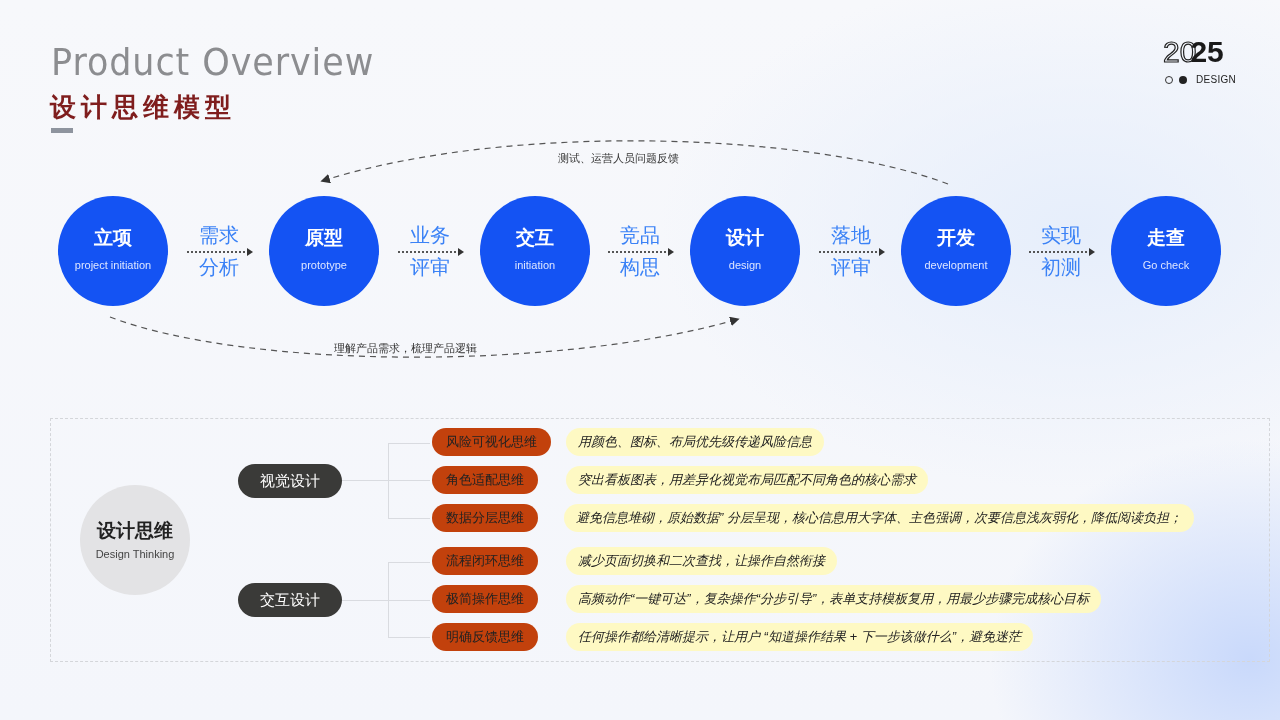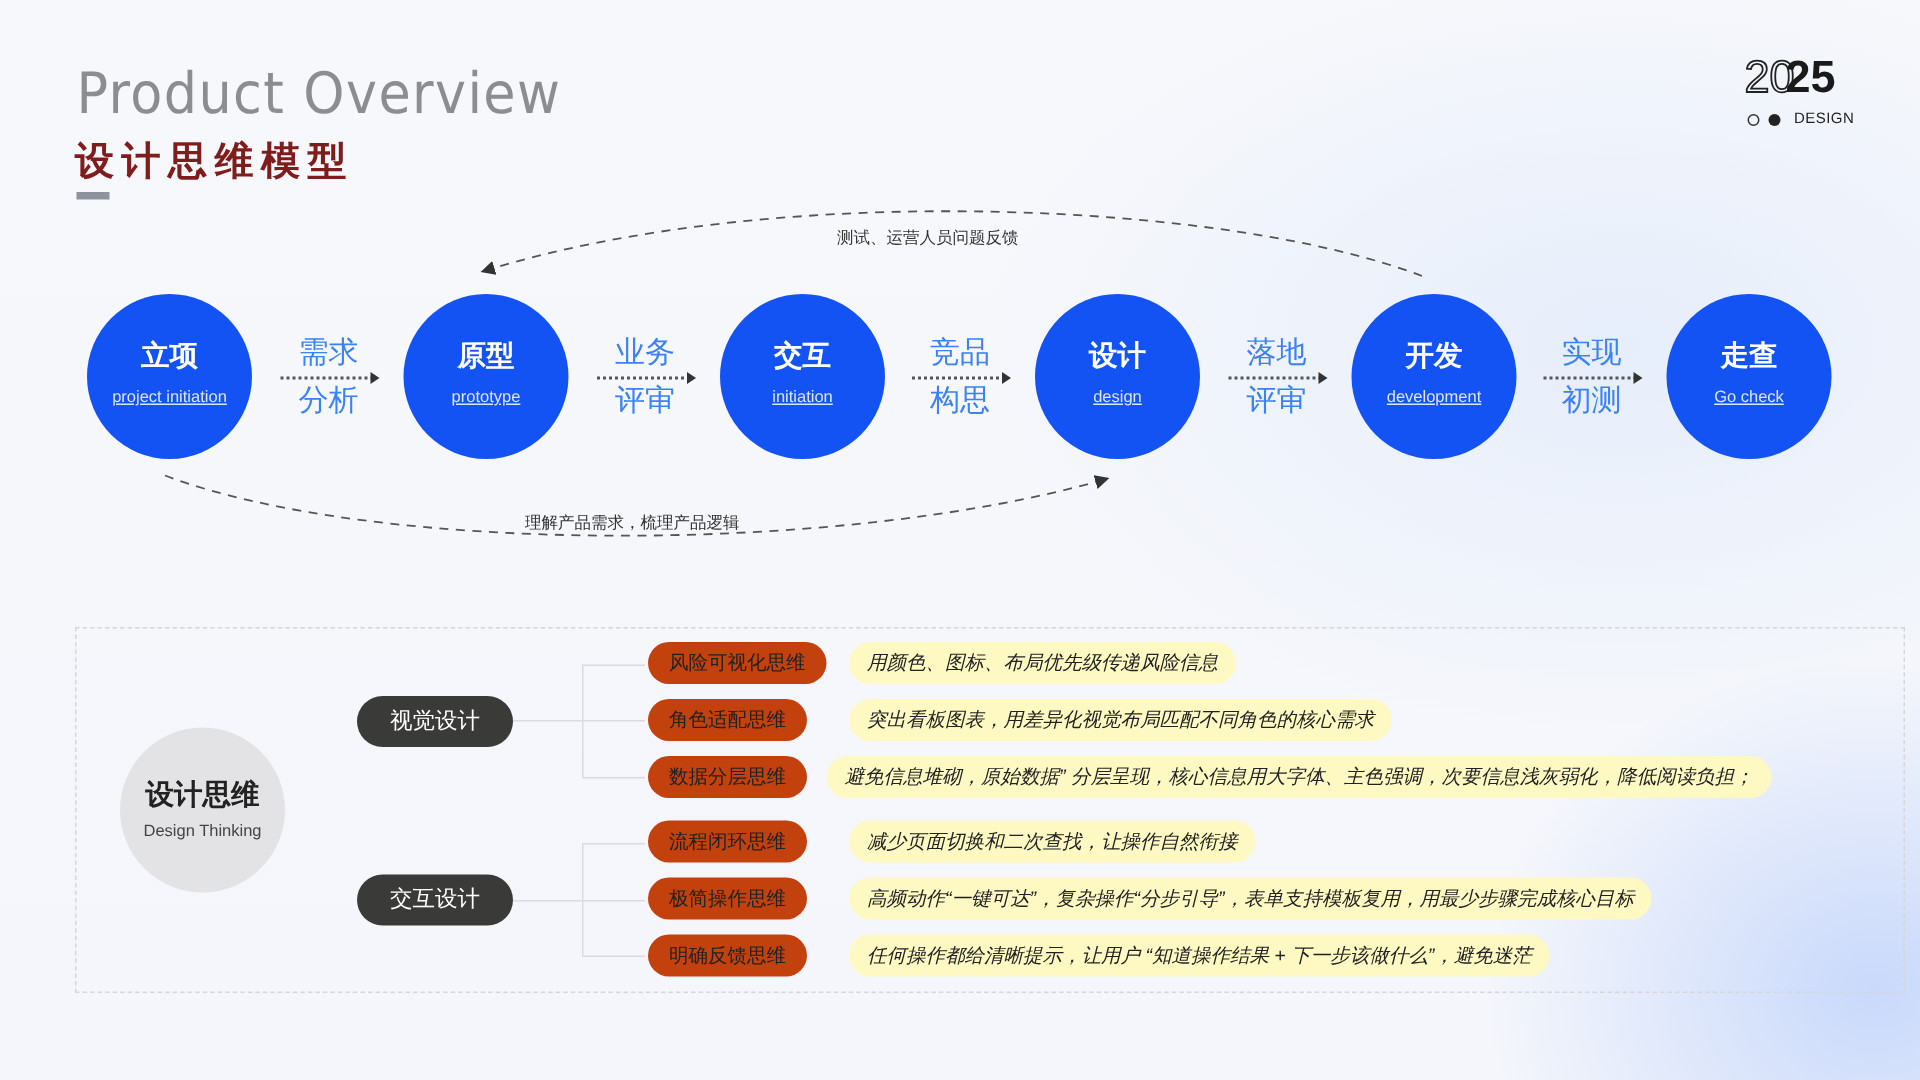--- a/index.html
+++ b/index.html
@@ -30,21 +30,21 @@
   .dot.f { background: #222; }
   .logo-text { font-size: 10px; color: #222; margin-left: 3px; letter-spacing: 0.3px; }
 
   
   .circle {
     position: absolute; width: 110px; height: 110px; border-radius: 50%;
     background: #1453f3; color: #fff; text-align: center;
     display: flex; flex-direction: column; align-items: center; justify-content: center;
   }
   .circle .cn { font-size: 19px; font-weight: bold; line-height: 24px; margin-top: -4px; }
-  .circle .en { font-size: 11px; color: #dde6ff; margin-top: 8px; line-height: 14px; text-decoration: underline; }
+  .circle .en { font-size: 11px; color: #dde6ff; margin-top: 8px; line-height: 14px; }
 
   .conn { position: absolute; width: 76px; text-align: center; font-size: 20px; color: #3b82f6; }
   .conn .top { display: block; line-height: 18px; }
   .conn .bot { display: block; line-height: 18px; margin-top: 14px; }
   .conn .line { position: absolute; left: 6px; top: 25px; width: 62px; height: 0; border-top: 2px dotted #555; }
   .conn .arrow { position: absolute; left: 66px; top: 22px; width: 0; height: 0; border-left: 6px solid #333; border-top: 4px solid transparent; border-bottom: 4px solid transparent; }
 
   .feedback-label { font-size: 11px; color: #333; }
 
   
@@ -82,21 +82,21 @@
 <svg class="abs" style="left:0;top:0;" width="1280" height="400">
   <defs>
     <marker id="ah" markerWidth="8" markerHeight="8" refX="4" refY="4" orient="auto">
       <path d="M0,0 L8,4 L0,8 z" fill="#333"></path>
     </marker>
   </defs>
   <path d="M948,184 C820,135 520,120 325,180" fill="none" stroke="#555" stroke-width="1.2" stroke-dasharray="6,5" marker-end="url(#ah)"></path>
   <path d="M110,317 C250,370 560,370 735,320" fill="none" stroke="#555" stroke-width="1.2" stroke-dasharray="6,5" marker-end="url(#ah)"></path>
 </svg>
 <div class="abs feedback-label" style="left:558px;top:151px;">测试、运营人员问题反馈</div>
-<div class="abs feedback-label" style="left:350px;top:341px;">理解产品需求，梳理产品逻辑</div>
+<div class="abs feedback-label" style="left:334px;top:341px;">理解产品需求，梳理产品逻辑</div>
 
 <div class="circle" style="left:58px;top:196px;">
   <span class="cn">立项</span>
   <span class="en">project initiation</span>
 </div>
 <div class="circle" style="left:269px;top:196px;">
   <span class="cn">原型</span>
   <span class="en">prototype</span>
 </div>
 <div class="circle" style="left:480px;top:196px;">
@@ -167,20 +167,20 @@
 <div class="tree-v" style="left:388px;top:562px;height:75px;"></div>
 <div class="tree-h" style="left:388px;top:562px;width:42px;"></div>
 <div class="tree-h" style="left:388px;top:600px;width:42px;"></div>
 <div class="tree-h" style="left:388px;top:637px;width:42px;"></div>
 
 <div class="pill-label" style="left:432px;top:428px;">风险可视化思维</div>
 <div class="pill-desc" style="left:566px;top:428px;">用颜色、图标、布局优先级传递风险信息</div>
 <div class="pill-label" style="left:432px;top:466px;">角色适配思维</div>
 <div class="pill-desc" style="left:566px;top:466px;">突出看板图表，用差异化视觉布局匹配不同角色的核心需求</div>
 <div class="pill-label" style="left:432px;top:504px;">数据分层思维</div>
-<div class="pill-desc" style="left:551px;top:504px;">避免信息堆砌，原始数据” 分层呈现，核心信息用大字体、主色强调，次要信息浅灰弱化，降低阅读负担；</div>
+<div class="pill-desc" style="left:564px;top:504px;">避免信息堆砌，原始数据” 分层呈现，核心信息用大字体、主色强调，次要信息浅灰弱化，降低阅读负担；</div>
 
 <div class="pill-label" style="left:432px;top:547px;">流程闭环思维</div>
 <div class="pill-desc" style="left:566px;top:547px;">减少页面切换和二次查找，让操作自然衔接</div>
 <div class="pill-label" style="left:432px;top:585px;">极简操作思维</div>
 <div class="pill-desc" style="left:566px;top:585px;">高频动作“一键可达”，复杂操作“分步引导”，表单支持模板复用，用最少步骤完成核心目标</div>
 <div class="pill-label" style="left:432px;top:623px;">明确反馈思维</div>
 <div class="pill-desc" style="left:566px;top:623px;">任何操作都给清晰提示，让用户 “知道操作结果 + 下一步该做什么”，避免迷茫</div>
 
 </body></html>

